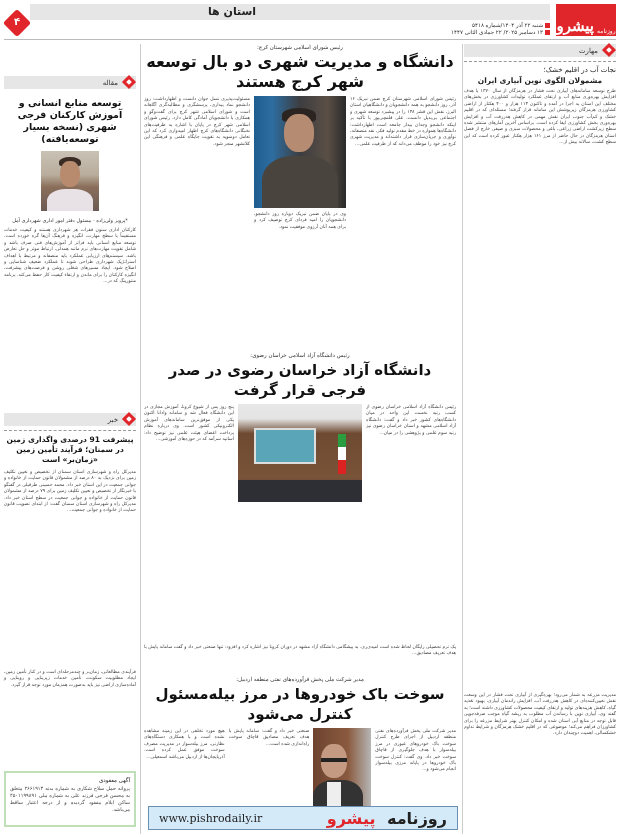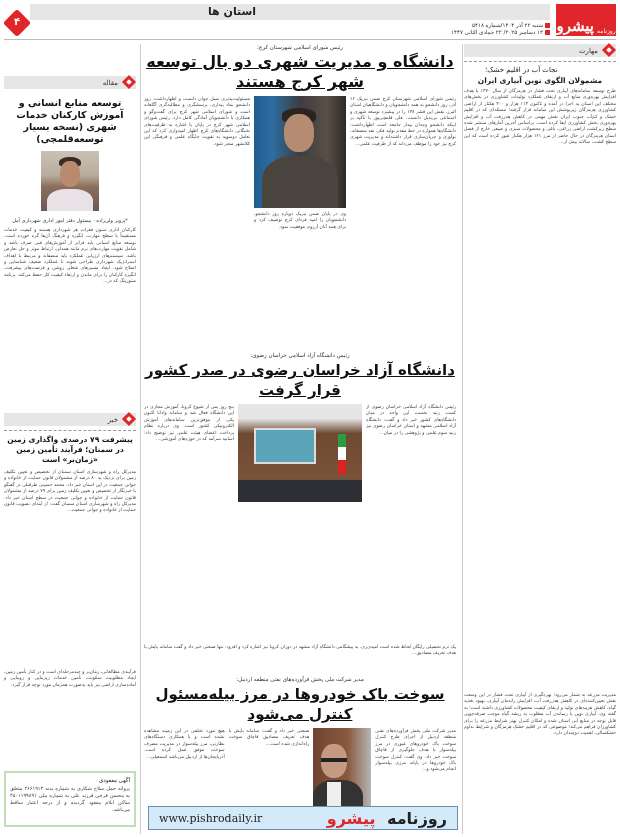--- a/index.html
+++ b/index.html
@@ -24,40 +24,40 @@
 
   
   .col-rule { position: absolute; width: 1px; background: #ccc; }
 
   
   .right-col { position: absolute; right: 4px; top: 44px; width: 152px; bottom: 4px; }
   .label-bar { height: 13px; background: #e6e6e6; display: flex; align-items: center; padding-right: 18px; position: relative; font-size: 7px; color: #333; }
   .label-bar .dia { position: absolute; right: 2px; top: 1px; width: 10px; height: 10px; background: #e0262b; transform: rotate(45deg); }
   .label-bar .dia::after { content: ""; position: absolute; left: 3px; top: 3px; width: 4px; height: 4px; background: #fff; }
   .dash-rule { border-bottom: 1px dashed #999; margin: 4px 0; }
-  .rep-kicker { text-align: left; font-size: 7px; margin-top: 4px; padding-left: 21px; }
+  .rep-kicker { text-align: right; font-size: 7px; margin-top: 4px; padding-left: 21px; }
   .rep-title { text-align: center; font-size: 7.5px; font-weight: bold; margin: 2px 0 3px; }
   .body-text { font-size: 4.6px; line-height: 6.4px; text-align: justify; color: #444; }
 
   
   .left-col { position: absolute; left: 4px; top: 44px; width: 132px; bottom: 4px; margin-top: 32px; }
   .op-title { text-align: center; font-size: 9.5px; font-weight: bold; line-height: 12px; margin: 8px 0 6px; color: #111; }
   .portrait { width: 58px; height: 60px; margin: 0 auto 6px; background: linear-gradient(180deg,#c9c2b5 0%,#b9ad9c 40%,#8a6e5a 60%,#6b5a55 100%); position: relative; overflow: hidden; }
   .portrait .face { position: absolute; left: 19px; top: 10px; width: 20px; height: 26px; background: #b88a6e; border-radius: 45%; }
   .portrait .hair { position: absolute; left: 18px; top: 6px; width: 22px; height: 10px; background: #3a2c24; border-radius: 50% 50% 30% 30%; }
   .portrait .shirt { position: absolute; left: 6px; top: 38px; width: 46px; height: 30px; background: #e8e1e6; border-radius: 40% 40% 0 0; }
   .byline { font-size: 5px; text-align: center; margin-bottom: 4px; color: #333; }
   .news-title { text-align: center; font-size: 7.5px; font-weight: bold; line-height: 10px; margin: 4px 0; color: #111; }
   .ad-box { position: absolute; left: 0; bottom: 6px; width: 132px; height: 56px; border: 2px solid #bfe0b6; padding: 4px; }
   .ad-title { font-size: 5.5px; margin-bottom: 2px; }
 
   
   .mid { position: absolute; left: 144px; top: 44px; width: 312px; }
   .kicker { text-align: center; font-size: 5.5px; color: #333; }
-  .headline { text-align: center; font-size: 16px; font-weight: bold; color: #111; line-height: 20px; margin: 2px 0 4px; text-decoration: underline; }
+  .headline { text-align: center; font-size: 16px; font-weight: bold; color: #111; line-height: 20px; margin: 2px 0 4px; }
   .headline.h2 { font-size: 15px; }
   .mid-row { display: flex; gap: 4px; direction: rtl; }
   .mid-row .txt { flex: 1; }
   .photo { background: #555; position: relative; overflow: hidden; }
   .photo1 { width: 92px; height: 112px; background: linear-gradient(90deg,#1f5d8f 0%,#2d6da0 20%,#3d3d40 50%,#5a4f46 80%,#2a2a2a 100%); }
   .photo1 .head { position: absolute; left: 30px; top: 18px; width: 30px; height: 38px; background: #b58b72; border-radius: 45%; }
   .photo1 .hair { position: absolute; left: 28px; top: 12px; width: 34px; height: 14px; background: #2c2420; border-radius: 50% 50% 20% 20%; }
   .photo1 .suit { position: absolute; left: 8px; top: 60px; width: 76px; height: 60px; background: #4a443e; border-radius: 40% 40% 0 0; }
   .photo2 { width: 124px; height: 98px; background: linear-gradient(180deg,#e7e7e7 0%,#e4e4e4 15%,#6e4a32 30%,#7a5338 75%,#333 100%); }
   .photo2 .screen { position: absolute; left: 16px; top: 24px; width: 62px; height: 36px; background: #5aa5b8; border: 2px solid #ddd; }
@@ -115,35 +115,35 @@
   <div class="rep-title">مشمولان الگوی نوین آبیاری ایران</div>
   <p class="body-text" style="height:600px; overflow:hidden;">طرح توسعه سامانه‌های آبیاری تحت فشار در هرمزگان از سال ۱۳۷۰ با هدف افزایش بهره‌وری منابع آب و ارتقای عملکرد تولیدات کشاورزی در بخش‌های مختلف این استان به اجرا در آمده و تاکنون ۱۱۳ هزار و ۴۰۰ هکتار از اراضی کشاورزی هرمزگان زیرپوشش این سامانه قرار گرفته؛ مسئله‌ای که در اقلیم خشک و کم‌آب جنوب ایران نقش مهمی در کاهش هدررفت آب و افزایش بهره‌وری بخش کشاورزی ایفا کرده است. براساس آخرین آمارهای منتشر شده سطح زیرکشت اراضی زراعی، باغی و محصولات سبزی و صیفی خارج از فصل استان هرمزگان در حال حاضر از مرز ۱۶۱ هزار هکتار عبور کرده است که این سطح کشت، سالانه بیش از...</p>
   <p class="body-text" style="margin-top:4px;">مدیریت مزرعه به شمار می‌رود؛ بهره‌گیری از آبیاری تحت فشار در این وسعت نقش تعیین‌کننده‌ای در کاهش هدررفت آب، افزایش راندمان آبیاری، بهبود تغذیه گیاه، کاهش هزینه‌های تولید و ارتقای کیفیت محصولات کشاورزی داشته است؛ به گفته وی، آبیاری نوین با رساندن آب مطلوب به ریشه گیاه موجب صرفه‌جویی قابل توجه در منابع آبی استان شده و امکان کنترل بهتر شرایط مزرعه را برای کشاورزان فراهم می‌کند؛ موضوعی که در اقلیم خشک هرمزگان و شرایط تداوم خشکسالی، اهمیت دوچندان دارد.</p>
 </section>
 
 <section class="left-col">
   <div class="label-bar">
     <span class="dia"></span>
     <span>مقاله</span>
   </div>
-  <h2 class="op-title">توسعه منابع انسانی و آموزش کارکنان خدمات شهری (نسخه بسیار توسعه‌قلمچی)</h2>
+  <h2 class="op-title">توسعه منابع انسانی و آموزش کارکنان فرجی شهری (نسخه بسیار توسعه‌یافته)</h2>
   <div class="portrait">
     <div class="hair"></div>
       <div class="face"></div>
       <div class="shirt"></div>
   </div>
   <div class="byline">*پرویز ولی‌زاده - مسئول دفتر امور اداری شهرداری آمل</div>
   <p class="body-text" style="height:180px; overflow:hidden;">کارکنان اداری ستون فقرات هر شهرداری هستند و کیفیت خدمات مستقیماً با سطح مهارت، انگیزه و فرهنگ آن‌ها گره خورده است. توسعه منابع انسانی باید فراتر از آموزش‌های فنی صرف باشد و شامل تقویت مهارت‌های نرم مانند همدلی، ارتباط موثر و حل تعارض باشد. سیستم‌های ارزیابی عملکرد باید منصفانه و مرتبط با اهداف استراتژیک شهرداری طراحی شوند تا عملکرد ضعیف شناسایی و اصلاح شود. ایجاد مسیرهای شغلی روشن و فرصت‌های پیشرفت، انگیزه کارکنان را برای ماندن و ارتقاء کیفیت کار حفظ می‌کند. برنامه منتورینگ که در...</p>
 
   <div class="label-bar" style="margin-top:6px;">
     <span class="dia"></span>
     <span>خبر</span>
   </div>
   <div class="dash-rule"></div>
-  <h3 class="news-title">پیشرفت ۷۹ درصدی واگذاری زمین در سمنان؛ فرآیند تأمین زمین «زمان‌بر» است</h3>
+  <h3 class="news-title">پیشرفت 91 درصدی واگذاری زمین در سمنان؛ فرآیند تأمین زمین «زمان‌بر» است</h3>
   <p class="body-text" style="height:200px; overflow:hidden;">مدیرکل راه و شهرسازی استان سمنان از تخصیص و تعیین تکلیف زمین برای نزدیک به ۸۰ درصد از مشمولان قانون حمایت از خانواده و جوانی جمعیت در این استان خبر داد. محمد حسینی طرقبلی در گفتگو با خبرنگار از تخصیص و تعیین تکلیف زمین برای ۷۹ درصد از مشمولان قانون حمایت از خانواده و جوانی جمعیت در سطح استان خبر داد. مدیرکل راه و شهرسازی استان سمنان گفت: از ابتدای تصویب قانون حمایت از خانواده و جوانی جمعیت...</p>
   <p class="body-text">فرآیندی مطالعاتی، زمان‌بر و چندمرحله‌ای است و در کنار تأمین زمین، ایجاد مطلوبیت سکونت، تأمین خدمات زیربنایی و روبنایی و آماده‌سازی اراضی نیز باید به‌صورت همزمان مورد توجه قرار گیرد.</p>
 
   <div class="ad-box">
     <div class="ad-title">آگهی مفقودی</div>
     <p class="body-text" style="font-size:5px; line-height:7px;">پروانه حمل سلاح شکاری به شماره بدنه ۲۶۶۱۹۱۳ متعلق به محسن فرجی فرزند علی به شماره ملی ۴۵۰۱۱۹۹۸۹۱ ساکن ایلام مفقود گردیده و از درجه اعتبار ساقط می‌باشد.</p>
   </div>
 </section>
 
 <main class="mid">
@@ -160,21 +160,21 @@
             <div class="suit"></div>
         </div>
         <p class="body-text" style="margin-top:3px;">وی در پایان ضمن تبریک دوباره روز دانشجو، دانشجویان را امید فردای کرج توصیف کرد و برای همه آنان آرزوی موفقیت نمود.</p>
       </div>
       <p class="body-text txt" style="height:200px; overflow:hidden;">مسئولیت‌پذیری نسل جوان دانست و اظهارداشت: روز دانشجو نماد بیداری، پرسشگری و مطالبه‌گری آگاهانه است و شورای اسلامی شهر کرج برای گفت‌وگو و همکاری با دانشجویان آمادگی کامل دارد. رئیس شورای اسلامی شهر کرج در پایان با اشاره به ظرفیت‌های نخبگانی دانشگاه‌های کرج اظهار امیدواری کرد که این تعامل دوسویه به تقویت جایگاه علمی و فرهنگی این کلانشهر منجر شود.</p>
     </div>
   </article>
 
   <article style="margin-top:56px;">
     <div class="kicker">رئیس دانشگاه آزاد اسلامی خراسان رضوی:</div>
-    <h1 class="headline h2">دانشگاه آزاد خراسان رضوی در صدر کشور قرار گرفت</h1>
+    <h1 class="headline h2">دانشگاه آزاد خراسان رضوی در صدر فرجی قرار گرفت</h1>
     <div class="mid-row">
       <p class="body-text txt" style="height:240px; overflow:hidden;">رئیس دانشگاه آزاد اسلامی خراسان رضوی از کسب رتبه نخست این واحد در میان دانشگاه‌های کشور خبر داد و گفت: دانشگاه آزاد اسلامی مشهد و استان خراسان رضوی نیز رتبه سوم علمی و پژوهشی را در میان...</p>
       <div style="width:124px;">
         <div class="photo photo2">
           <div class="screen"></div>
             <div class="flag"></div>
             <div class="table"></div>
         </div>
       </div>
       <p class="body-text txt" style="height:240px; overflow:hidden;">پنج روز پس از شیوع کرونا، آموزش مجازی در این دانشگاه فعال شد و سامانه وادانا اکنون یکی از موفق‌ترین سامانه‌های آموزش الکترونیکی کشور است. وی درباره نظام پرداخت اعضای هیئت علمی نیز توضیح داد: اساتید سرآمد که در حوزه‌های آموزشی...</p>

